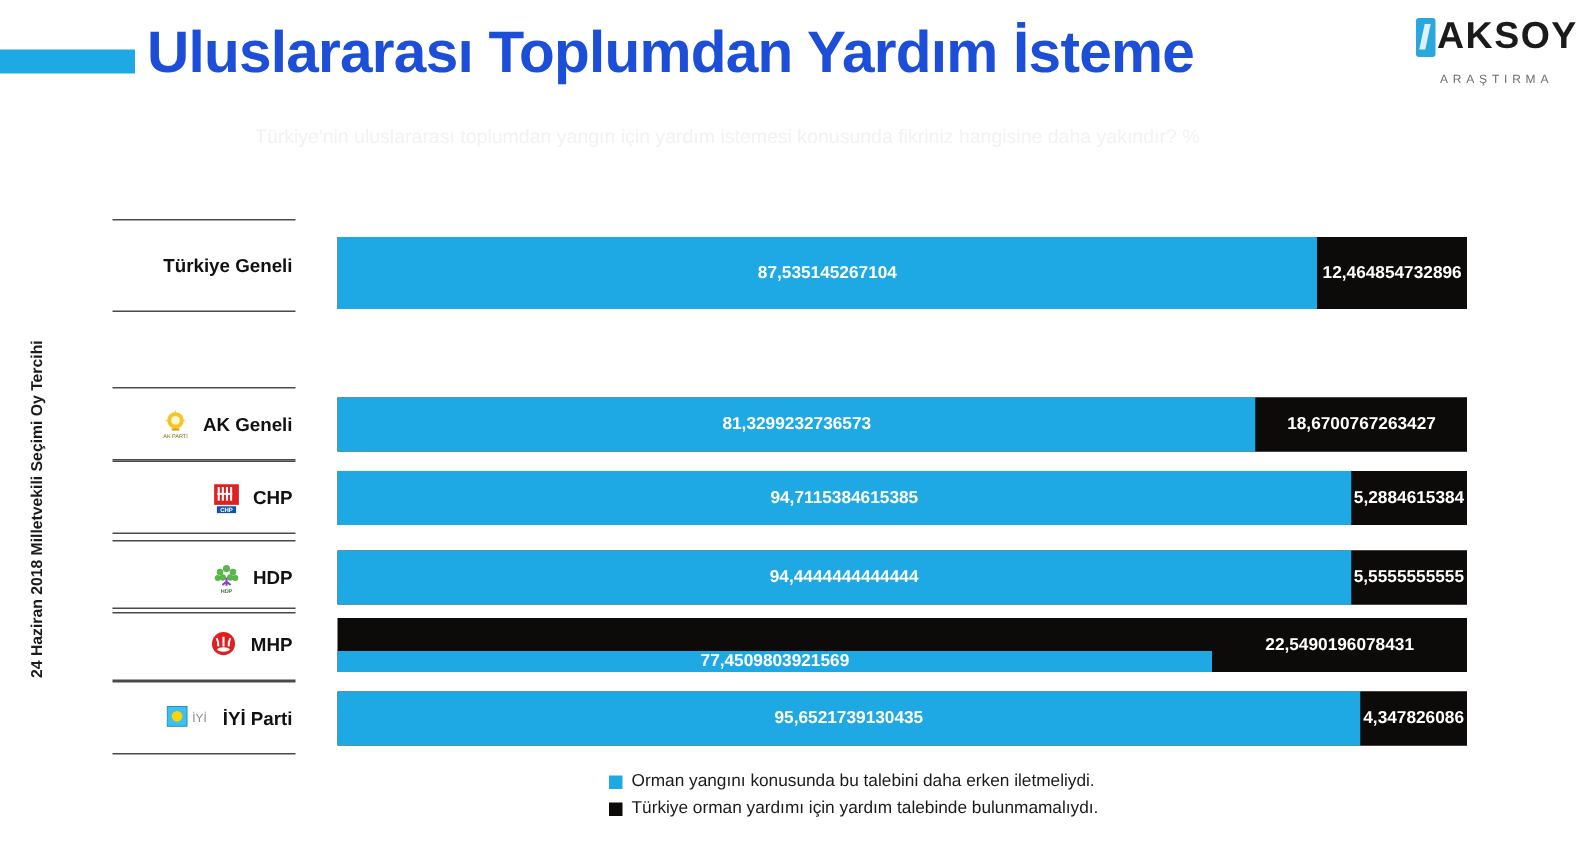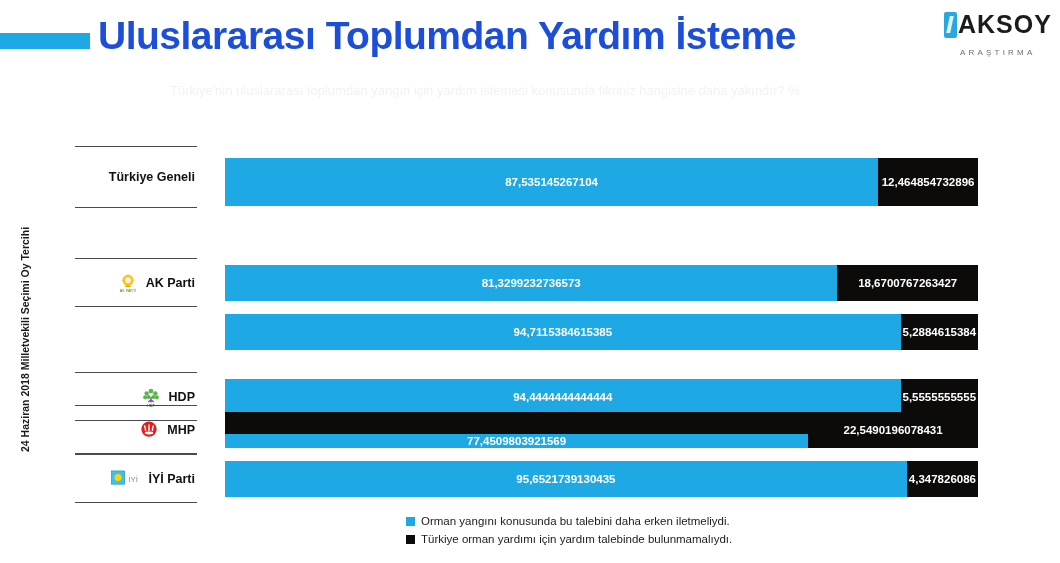--- a/index.html
+++ b/index.html
@@ -140,42 +140,57 @@
           <span class="party-logo"><svg viewBox="0 0 24 24" width="22" height="22">
               <circle cx="12" cy="9" r="6" fill="#f7c423"></circle>
               <path d="M12 1.5 L12.9 4.2 L11.1 4.2 Z" fill="#f7c423"></path>
               <path d="M12 16.5 L12.9 13.8 L11.1 13.8 Z" fill="#f7c423"></path>
               <path d="M4.5 9 L7.2 8.1 L7.2 9.9 Z" fill="#f7c423"></path>
               <path d="M19.5 9 L16.8 8.1 L16.8 9.9 Z" fill="#f7c423"></path>
               <circle cx="12" cy="9" r="3.2" fill="#fff6d0"></circle>
               <rect x="9.2" y="14.8" width="5.6" height="1.6" fill="#d9a400"></rect>
               <text x="12" y="22" font-size="4" text-anchor="middle" fill="#8a6a00" font-family="Liberation Sans">AK PARTİ</text>
             </svg></span>
-          <span class="label-text">AK Parti</span>
+          <span class="label-text">AK Geneli</span>
         </div>
         <div class="bar" style="top: 7px; height: 36px; position: absolute;">
           <div class="seg-blue" style="width: 612.414px;">
             <span class="seg-val">81,3299232736573</span>
           </div>
           <div class="seg-black">
             <span class="seg-val">18,6700767263427</span>
           </div>
         </div>
       </div>
       <div class="row" style="top: 199px; height: 49px;">
+        <div class="label-cell">
+          <span class="party-logo"><svg viewBox="0 0 24 24" width="22" height="22">
+              <rect x="3" y="2" width="18" height="15" fill="#e02020"></rect>
+              <g fill="#ffffff">
+                <rect x="5.6" y="4" width="1.5" height="10"></rect>
+                <rect x="8.6" y="4" width="1.5" height="10"></rect>
+                <rect x="11.6" y="4" width="1.5" height="10"></rect>
+                <rect x="14.6" y="4" width="1.5" height="10"></rect>
+                <rect x="5.2" y="8.3" width="11" height="1.4"></rect>
+              </g>
+              <rect x="5" y="18" width="14" height="5" fill="#0b54a6"></rect>
+              <text x="12" y="22.1" font-size="4.4" text-anchor="middle" fill="#ffffff" font-family="Liberation Sans" font-weight="bold">CHP</text>
+            </svg></span>
+          <span class="label-text">CHP</span>
+        </div>
         <div class="bar" style="top: 7px; height: 36px; position: absolute;">
           <div class="seg-blue" style="width: 713.178px;">
             <span class="seg-val">94,7115384615385</span>
           </div>
           <div class="seg-black">
             <span class="seg-val">5,2884615384</span>
           </div>
         </div>
       </div>
-      <div class="row" style="top: 264px; height: 49px;">
+      <div class="row" style="top: 252px; height: 49px;">
         <div class="label-cell">
           <span class="party-logo"><svg viewBox="0 0 24 24" width="22" height="22">
               <g fill="#5ab54a">
                 <circle cx="12" cy="5.5" r="2.6"></circle>
                 <circle cx="7.3" cy="8" r="2.4"></circle>
                 <circle cx="16.7" cy="8" r="2.4"></circle>
                 <circle cx="5.6" cy="12.4" r="2.2"></circle>
                 <circle cx="18.4" cy="12.4" r="2.2"></circle>
                 <circle cx="9.3" cy="12" r="2.3"></circle>
                 <circle cx="14.7" cy="12" r="2.3"></circle>

